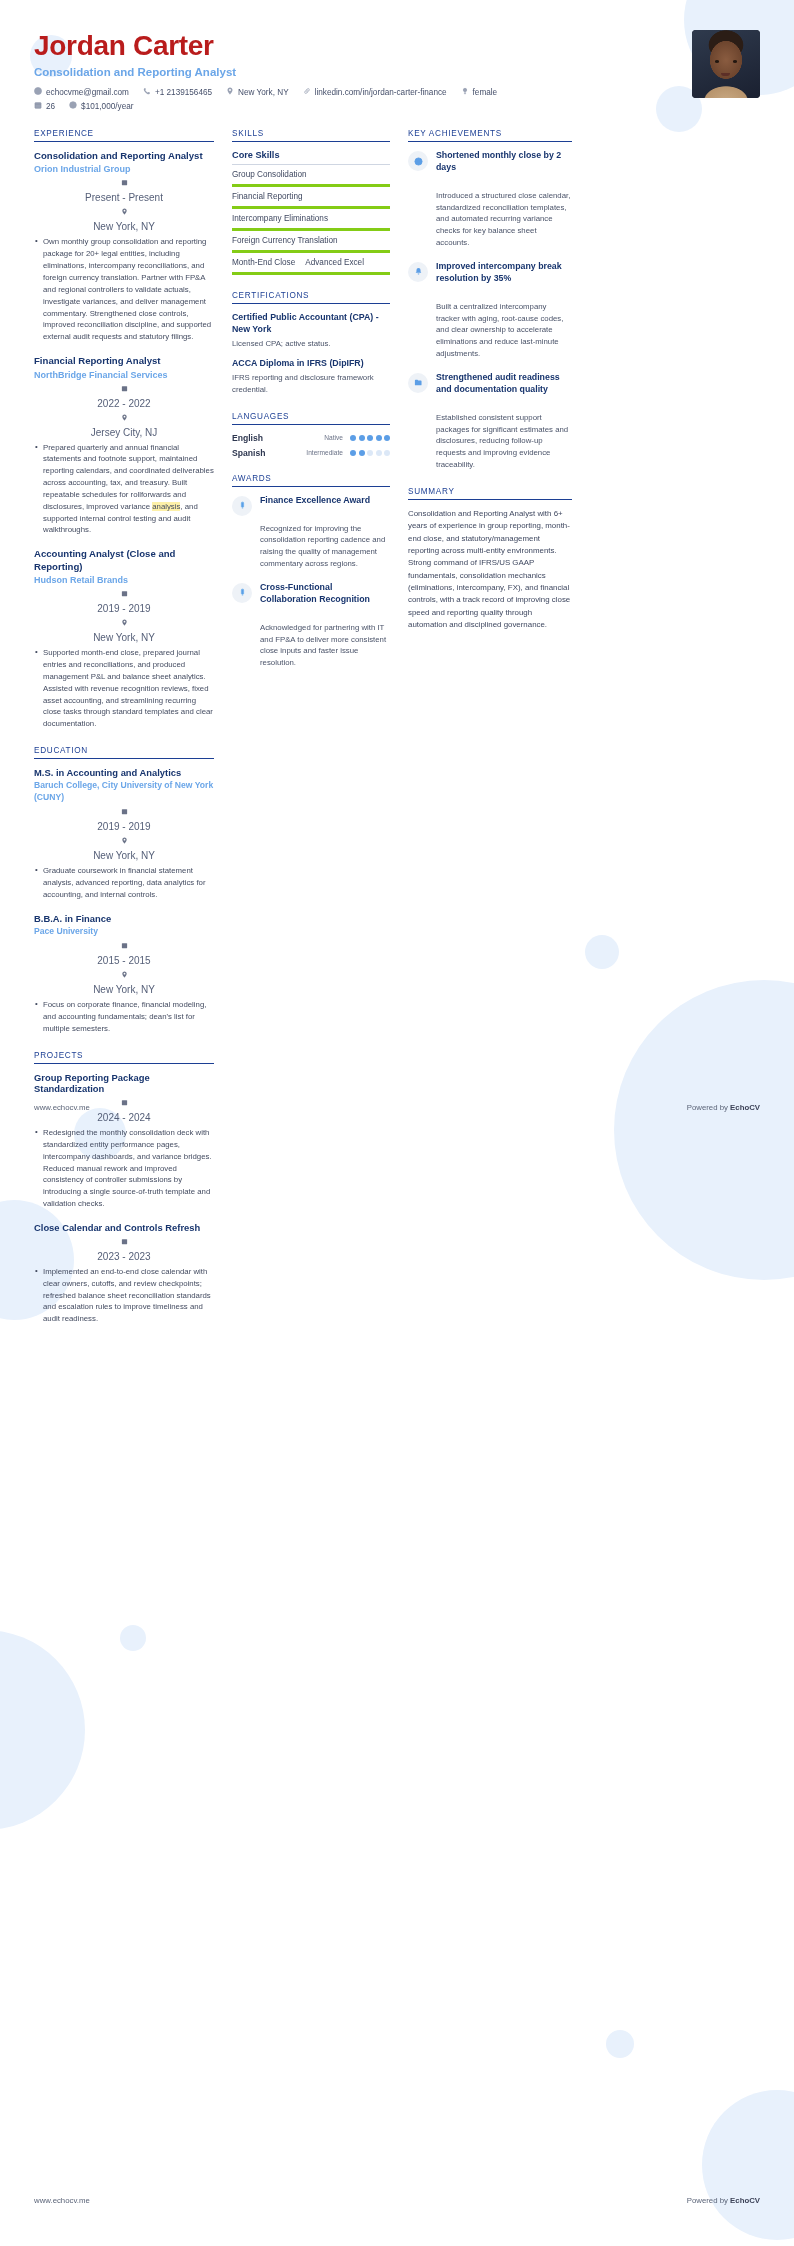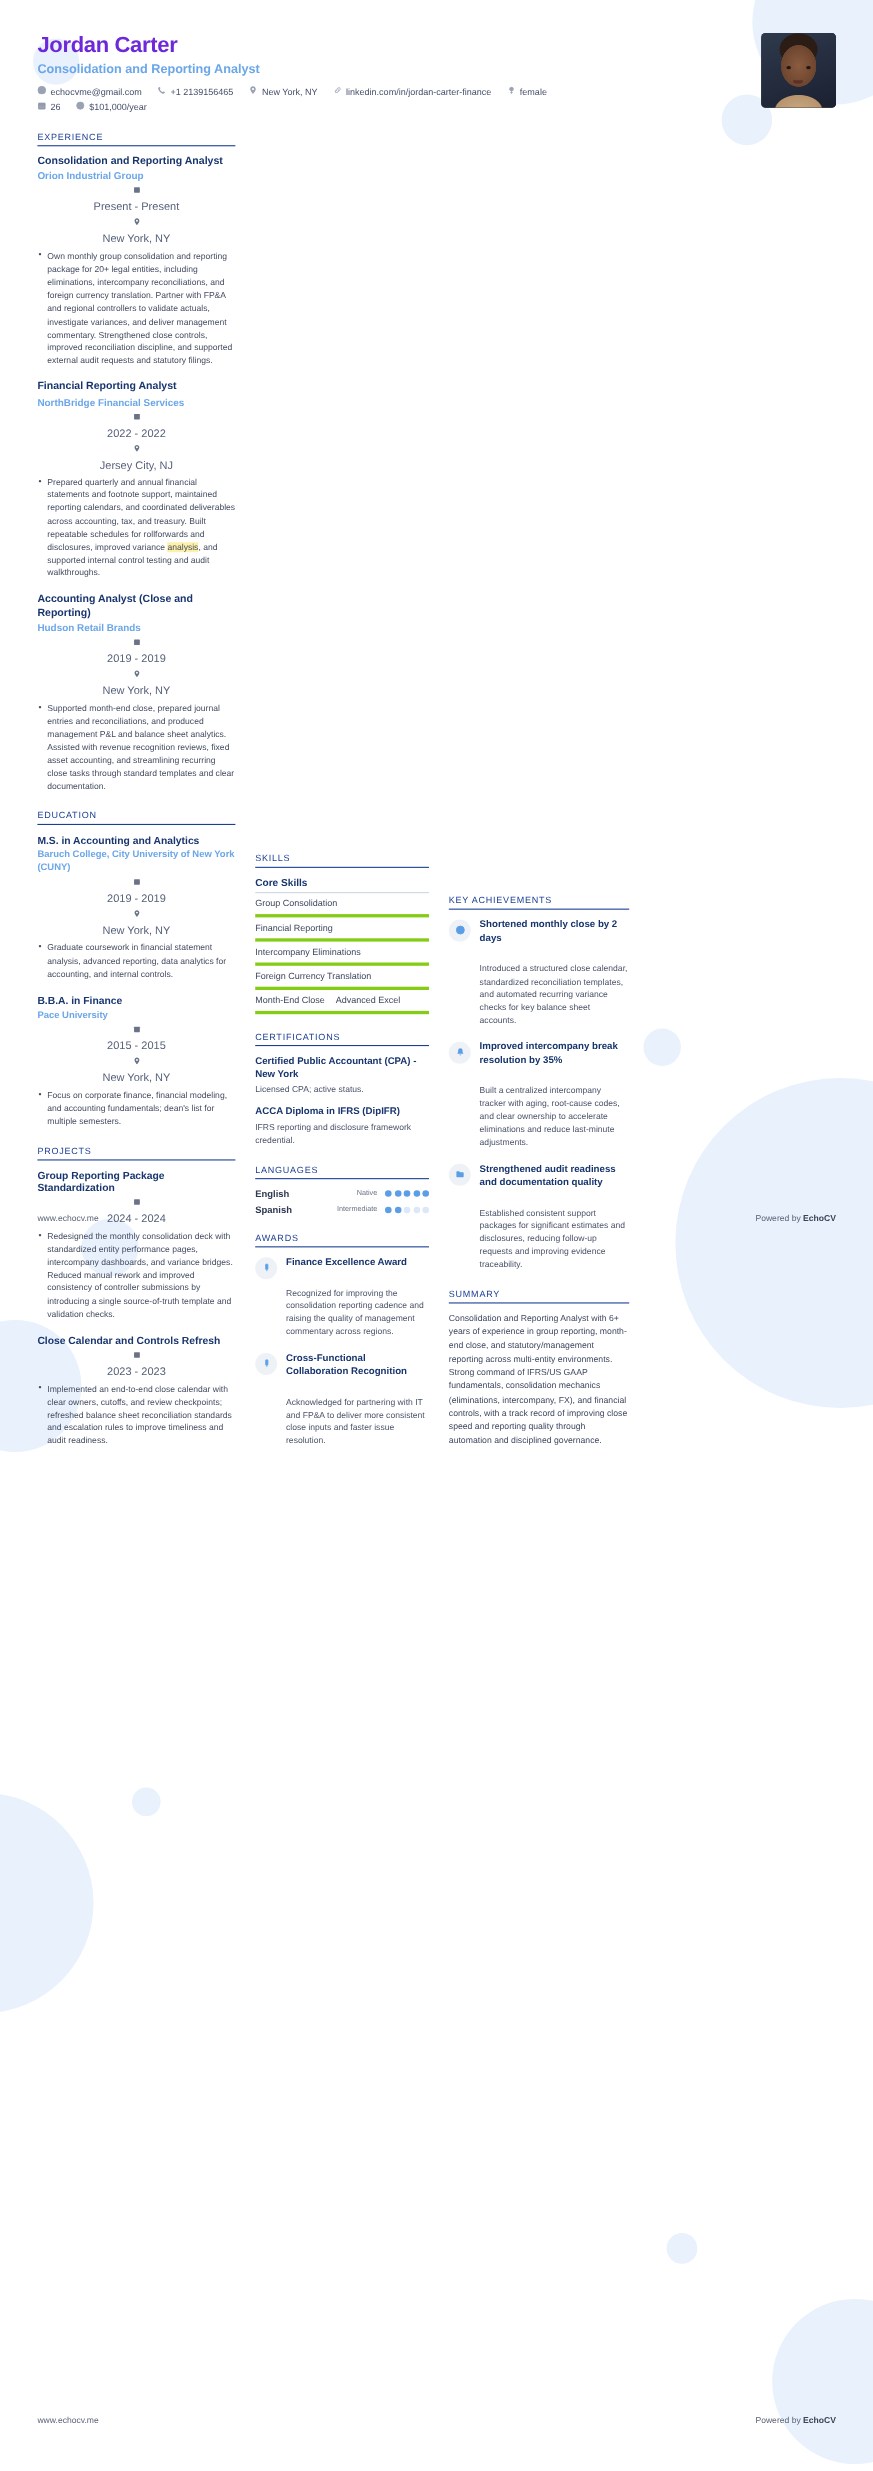--- a/index.html
+++ b/index.html
@@ -26,21 +26,21 @@
   .blob.b6 { width: 200px; height: 200px; left: -115px; top: 1630px; }
   .blob.b7 { width: 120px; height: 120px; left: -46px; top: 1200px; }
   .blob.b8 { width: 26px; height: 26px; left: 120px; top: 1625px; }
   .blob.b9 { width: 28px; height: 28px; right: 160px; top: 2030px; }
   .blob.b10 { width: 150px; height: 150px; right: -58px; top: 2090px; }
   .blob.b11 { width: 42px; height: 42px; left: 30px; top: 35px; }
   .content { position: relative; z-index: 2; }
 
   
   .header { padding: 30px 34px 0 34px; display: flex; justify-content: space-between; align-items: flex-start; }
-  .name { font-size: 20px; font-weight: bold; color: #6d28d9; letter-spacing: -0.3px; }
+  .name { font-size: 28px; font-weight: bold; color: #b91c1c; letter-spacing: -0.3px; }
   .headline { font-size: 11.5px; font-weight: bold; color: #6ba6e8; margin-top: 4px; }
   .contact-rows { margin-top: 9px; }
   .contact-row { display: flex; flex-wrap: wrap; align-items: center; gap: 4px 14px; margin-bottom: 4px; }
   .c-item { display: flex; align-items: center; gap: 4px; font-size: 8.2px; color: #46506b; white-space: nowrap; }
   .c-item svg { width: 8px; height: 8px; flex: 0 0 8px; }
   .c-item svg * { fill: #9aa2b4; }
   .photo {
     width: 68px; height: 68px; border-radius: 4px; overflow: hidden;
     background: #1d2330; position: relative; flex: 0 0 68px;
   }
@@ -49,21 +49,21 @@
        radial-gradient(ellipse 22px 26px at 50% 44%, #8a5c40 0%, #6d452e 72%, rgba(109,69,46,0) 74%),
        radial-gradient(ellipse 26px 22px at 50% 22%, #2b1d16 0%, #2b1d16 65%, rgba(43,29,22,0) 68%),
        radial-gradient(ellipse 30px 20px at 50% 104%, #c8a882 0%, #b7946d 70%, rgba(183,148,109,0) 74%),
        linear-gradient(160deg, #2f3a4d 0%, #1a2030 100%);
   }
   .photo .eye { position: absolute; width: 4px; height: 2.5px; border-radius: 50%; background: #231710; top: 30px; }
   .photo .eye.l { left: 23px; } .photo .eye.r { left: 41px; }
   .photo .mouth { position: absolute; width: 9px; height: 3px; border-radius: 0 0 9px 9px; background: #5c2f27; left: 29px; top: 43px; }
 
   
-  .cols { display: flex; gap: 18px; padding: 14px 34px 0 34px; align-items: flex-end; }
+  .cols { display: flex; gap: 18px; padding: 14px 34px 0 34px; align-items: flex-start; }
   .col-left { width: 180px; flex: 0 0 180px; }
   .col-mid { width: 158px; flex: 0 0 158px; }
   .col-right { width: 164px; flex: 0 0 164px; }
 
   .sec-title { font-size: 8.2px; letter-spacing: 0.7px; color: #1c3f94; font-weight: normal; padding-bottom: 3px; }
   .sec-rule { border-bottom: 1.6px solid #1c3f94; margin-bottom: 8px; }
   .sec { margin-bottom: 16px; }
 
   .job { margin-bottom: 12px; }
   .job-title { font-size: 9.6px; font-weight: bold; color: #18356e; line-height: 1.3; }

